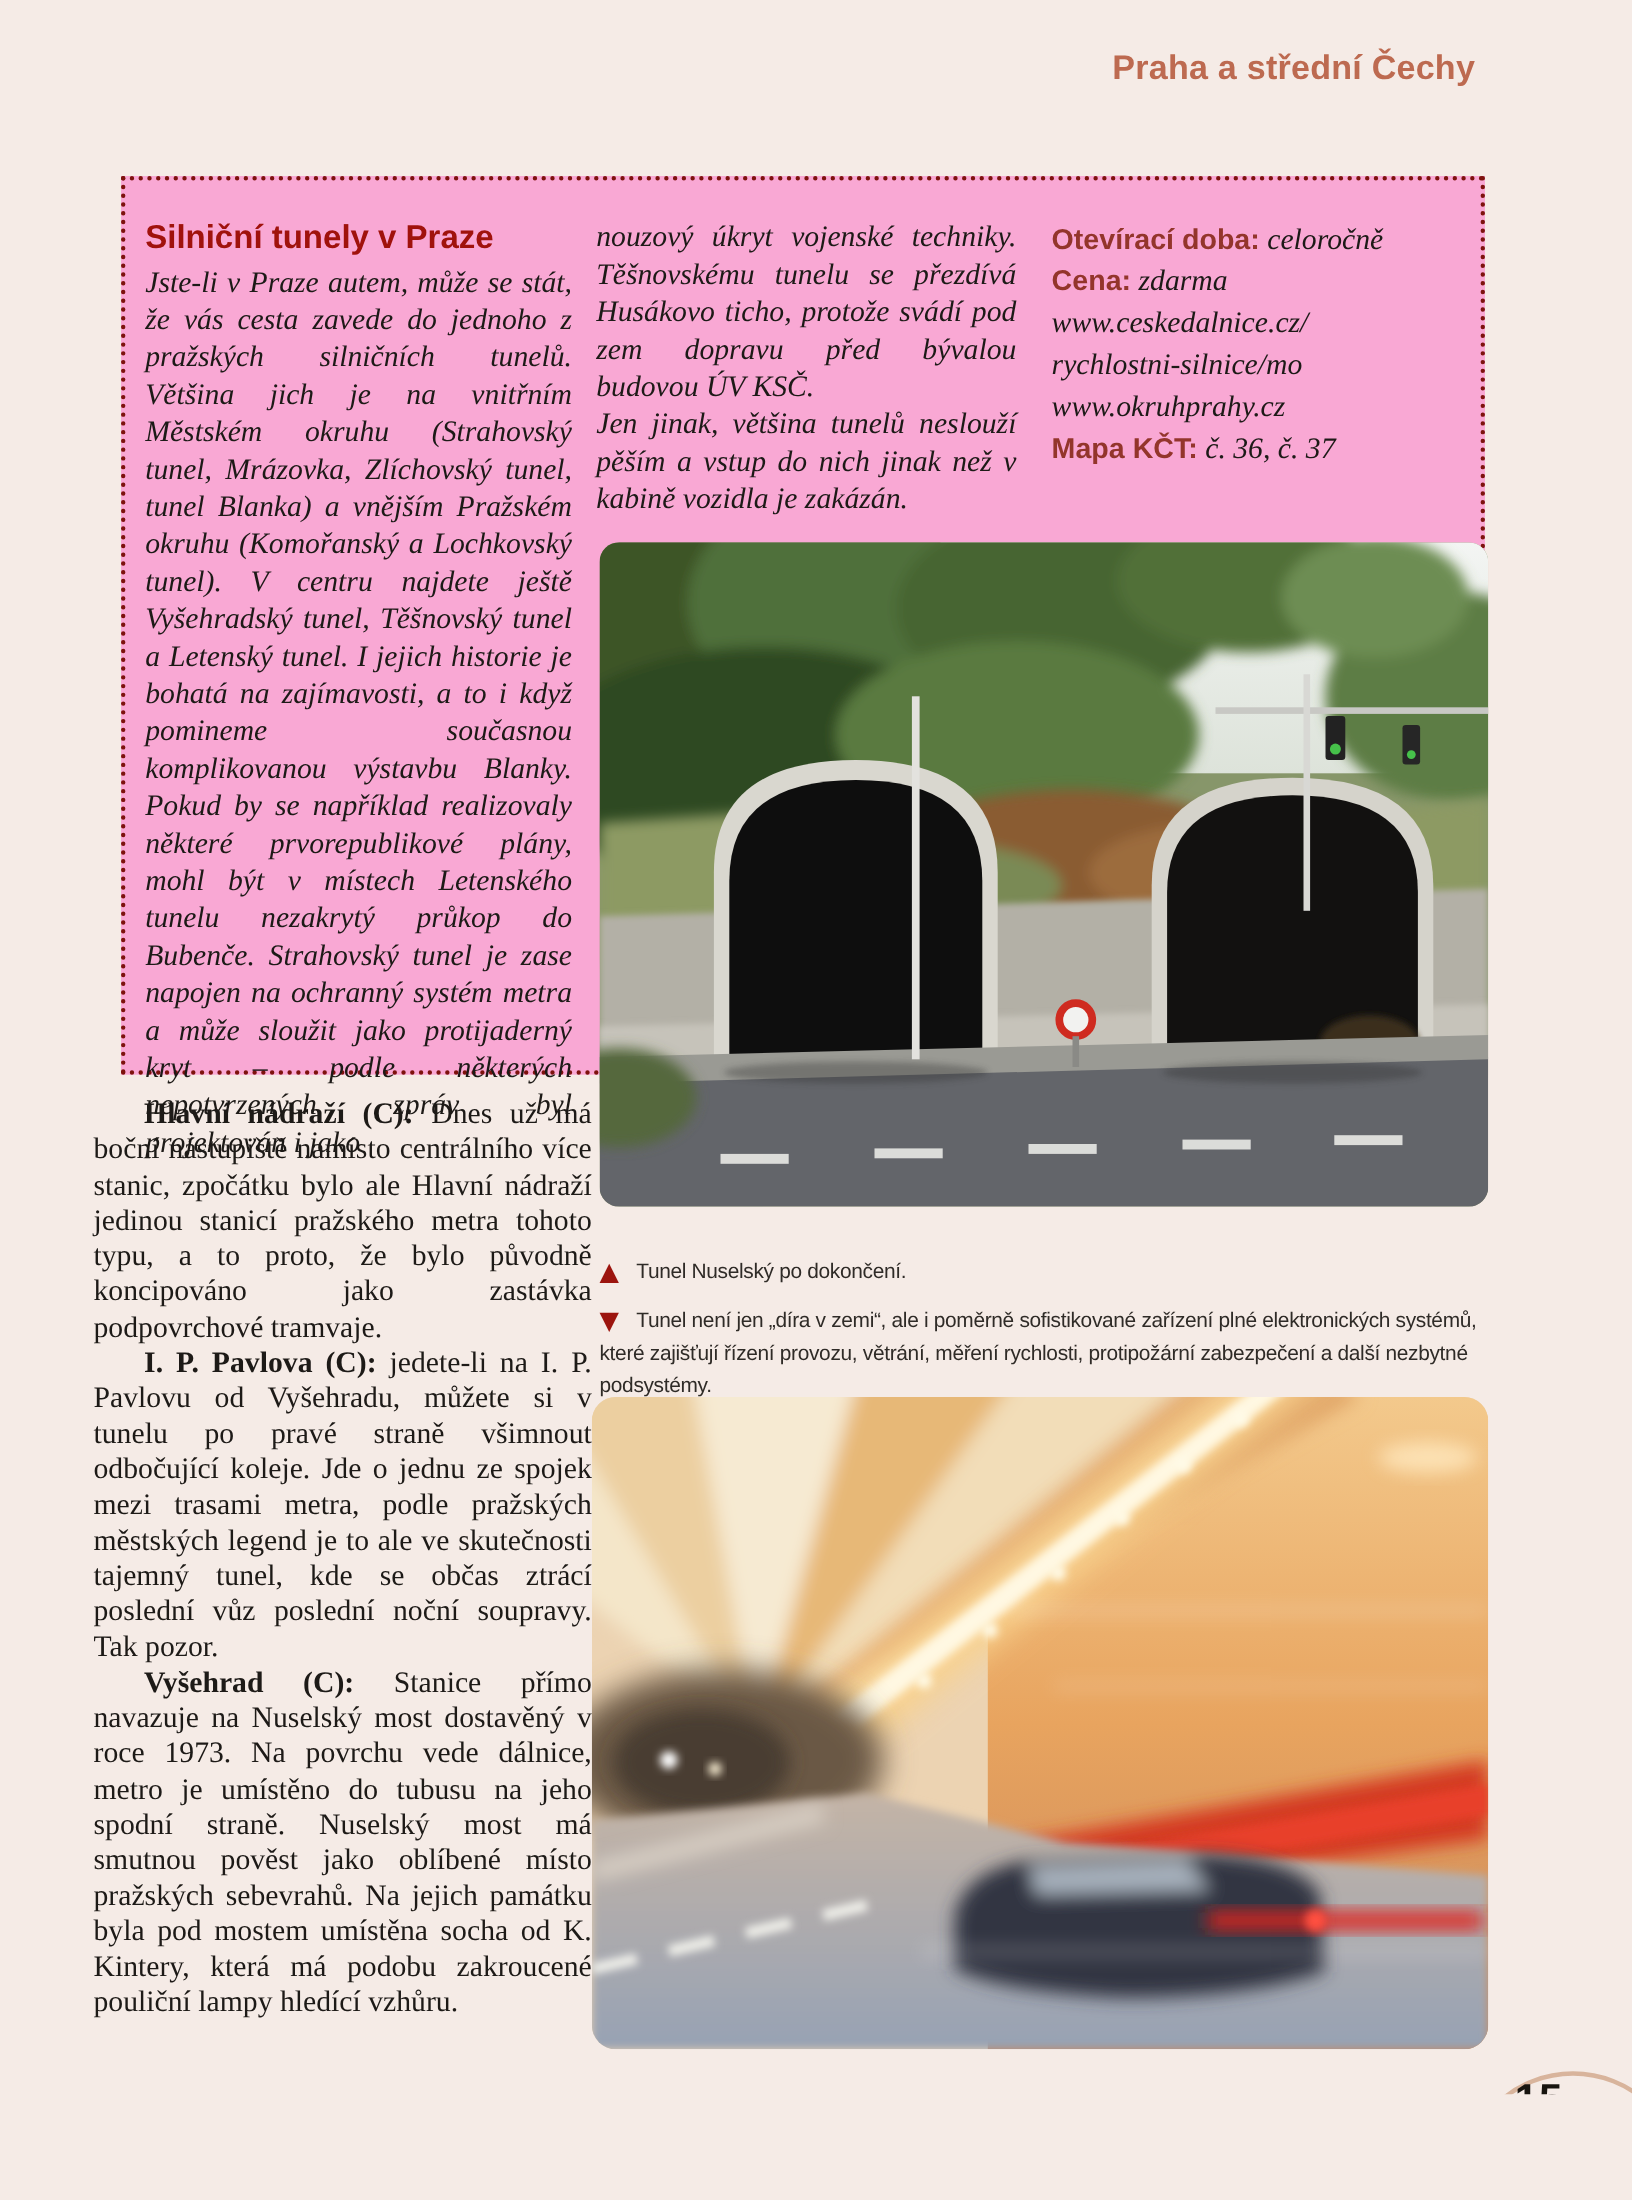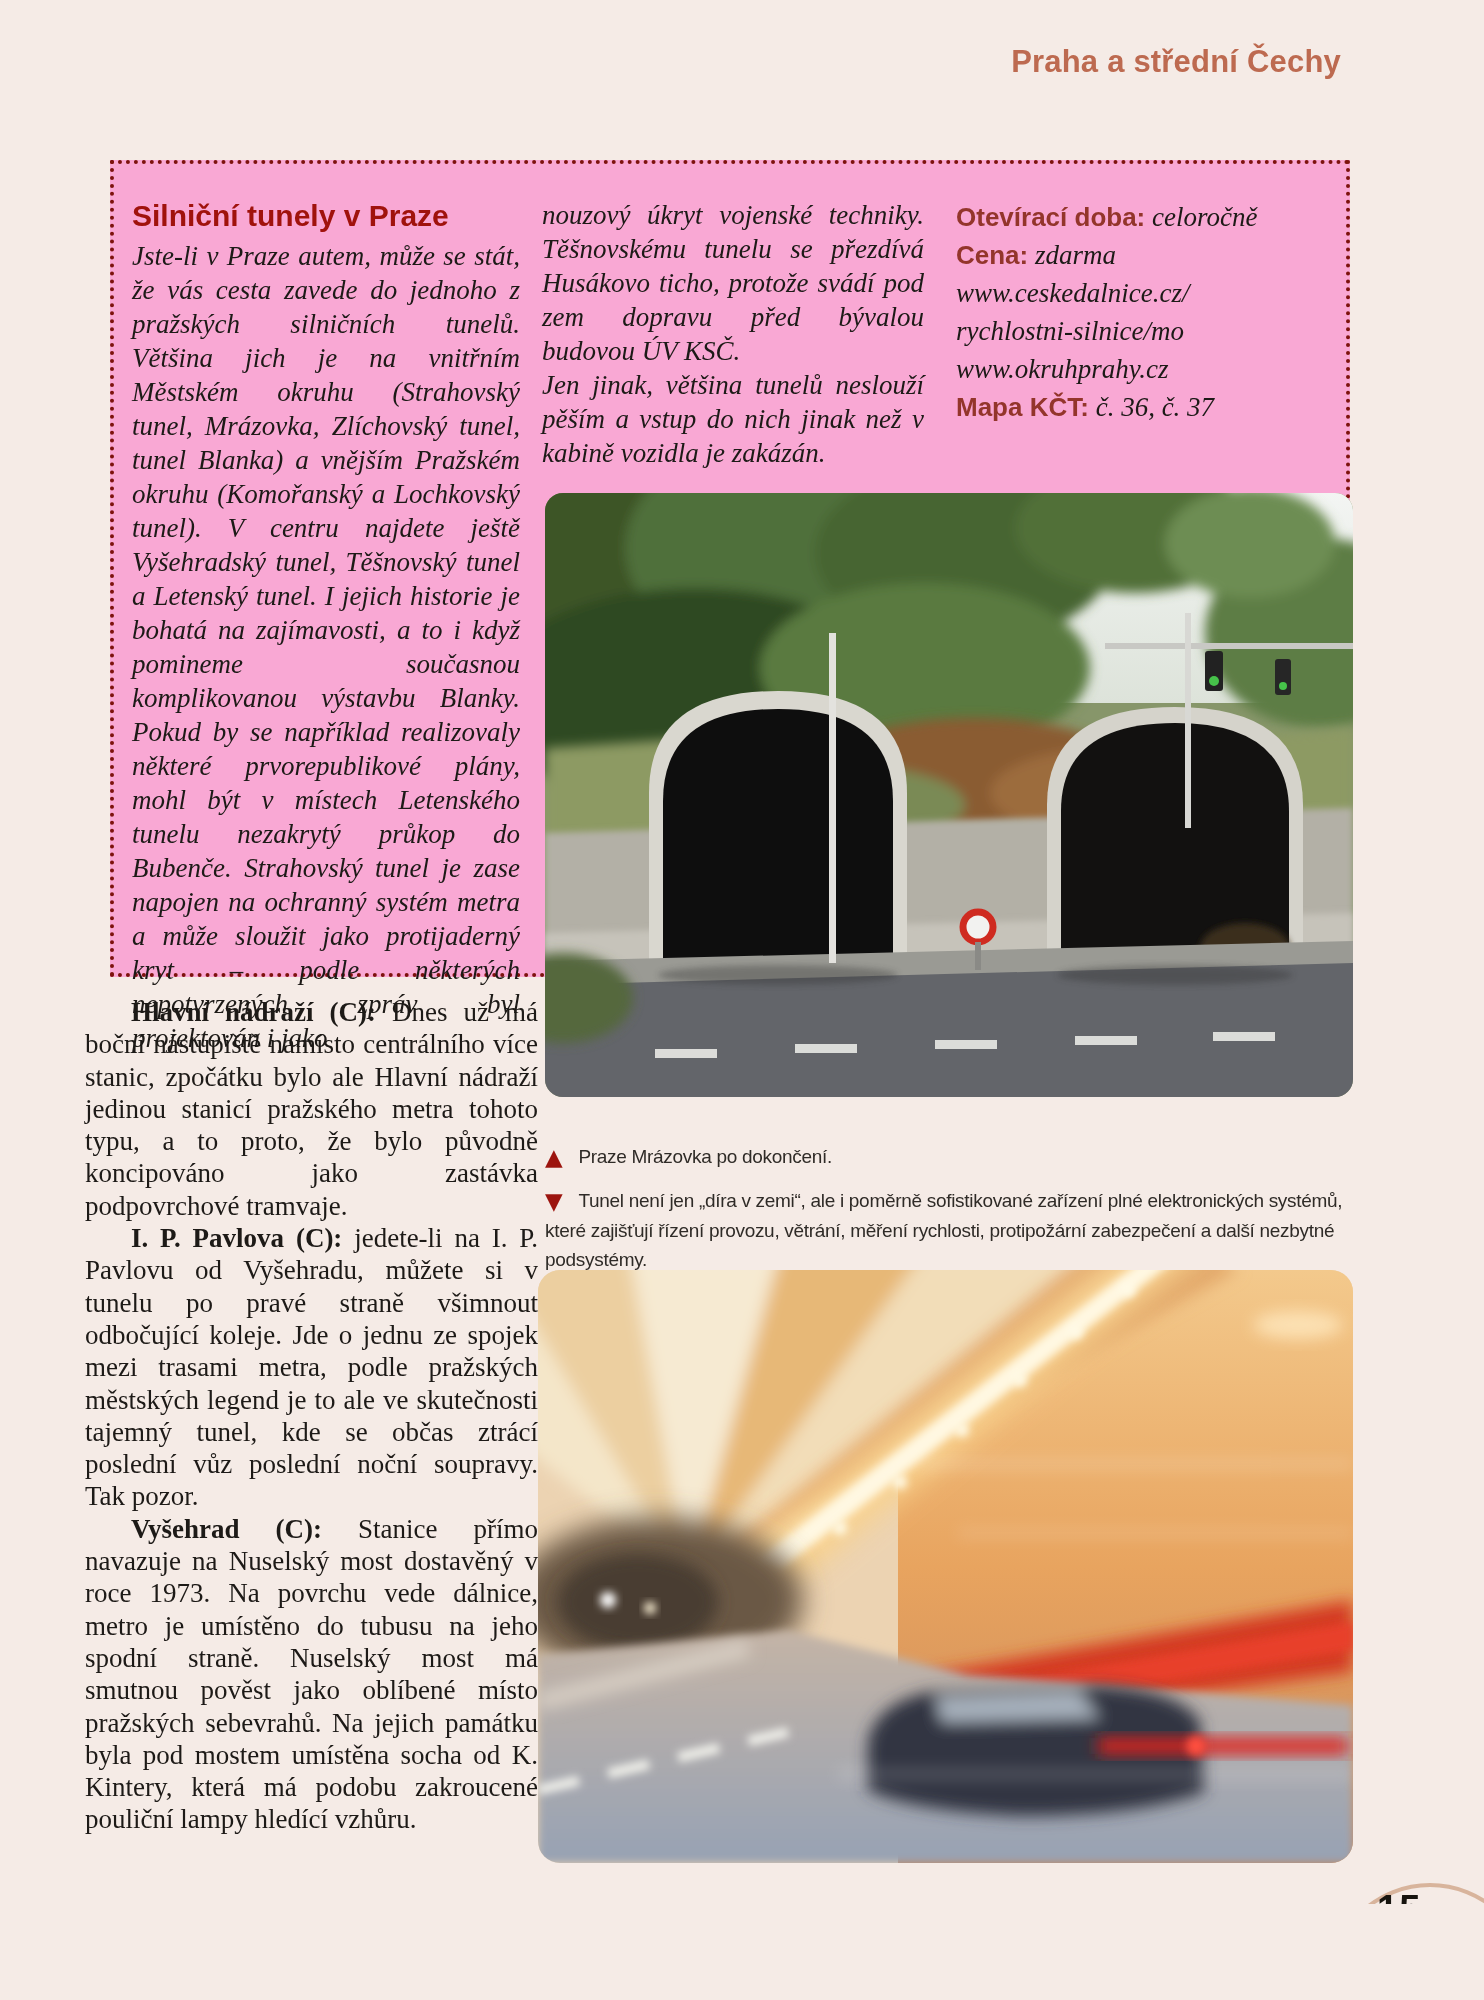--- a/index.html
+++ b/index.html
@@ -137,21 +137,21 @@
       <rect x="730" y="166" width="16" height="36" rx="3" fill="#262626"></rect>
       <circle cx="669" cy="188" r="5" fill="#46c24a"></circle>
       <circle cx="738" cy="193" r="4" fill="#46c24a"></circle>
 
       <circle cx="433" cy="434" r="15" fill="#f2f2f0" stroke="#cf2b20" stroke-width="7"></circle>
       <rect x="430" y="449" width="6" height="28" fill="#8a8a86"></rect>
     </svg>
   </div>
 
   <div class="caption" id="caption1">
-    <span class="tri">▲</span><span>Praze Mrázovka po dokončení.</span>
+    <span class="tri">▲</span><span>Tunel Nuselský po dokončení.</span>
   </div>
 
   <div class="caption" id="caption2">
     <span class="tri">▼</span><span>Tunel není jen „díra v zemi“, ale i poměrně sofistikované zařízení plné elektronických systémů, které zajišťují řízení provozu, větrání, měření rychlosti, protipožární zabezpečení a další nezbytné podsystémy.</span>
   </div>
 
   <div class="main-col">
     <p><span class="lead">Hlavní nádraží (C):</span><span> Dnes už má boční nástupiště namísto centrálního více stanic, zpočátku bylo ale Hlavní nádraží jedinou stanicí pražského metra tohoto typu, a to proto, že bylo původně koncipováno jako zastávka podpovrchové tramvaje.</span></p>
     <p><span class="lead">I. P. Pavlova (C):</span><span> jedete-li na I. P. Pavlovu od Vyšehradu, můžete si v tunelu po pravé straně všimnout odbočující koleje. Jde o jednu ze spojek mezi trasami metra, podle pražských městských legend je to ale ve skutečnosti tajemný tunel, kde se občas ztrácí poslední vůz poslední noční soupravy. Tak pozor.</span></p>
     <p><span class="lead">Vyšehrad (C):</span><span> Stanice přímo navazuje na Nuselský most dostavěný v roce 1973. Na povrchu vede dálnice, metro je umístěno do tubusu na jeho spodní straně. Nuselský most má smutnou pověst jako oblíbené místo pražských sebevrahů. Na jejich památku byla pod mostem umístěna socha od K. Kintery, která má podobu zakroucené pouliční lampy hledící vzhůru.</span></p>

